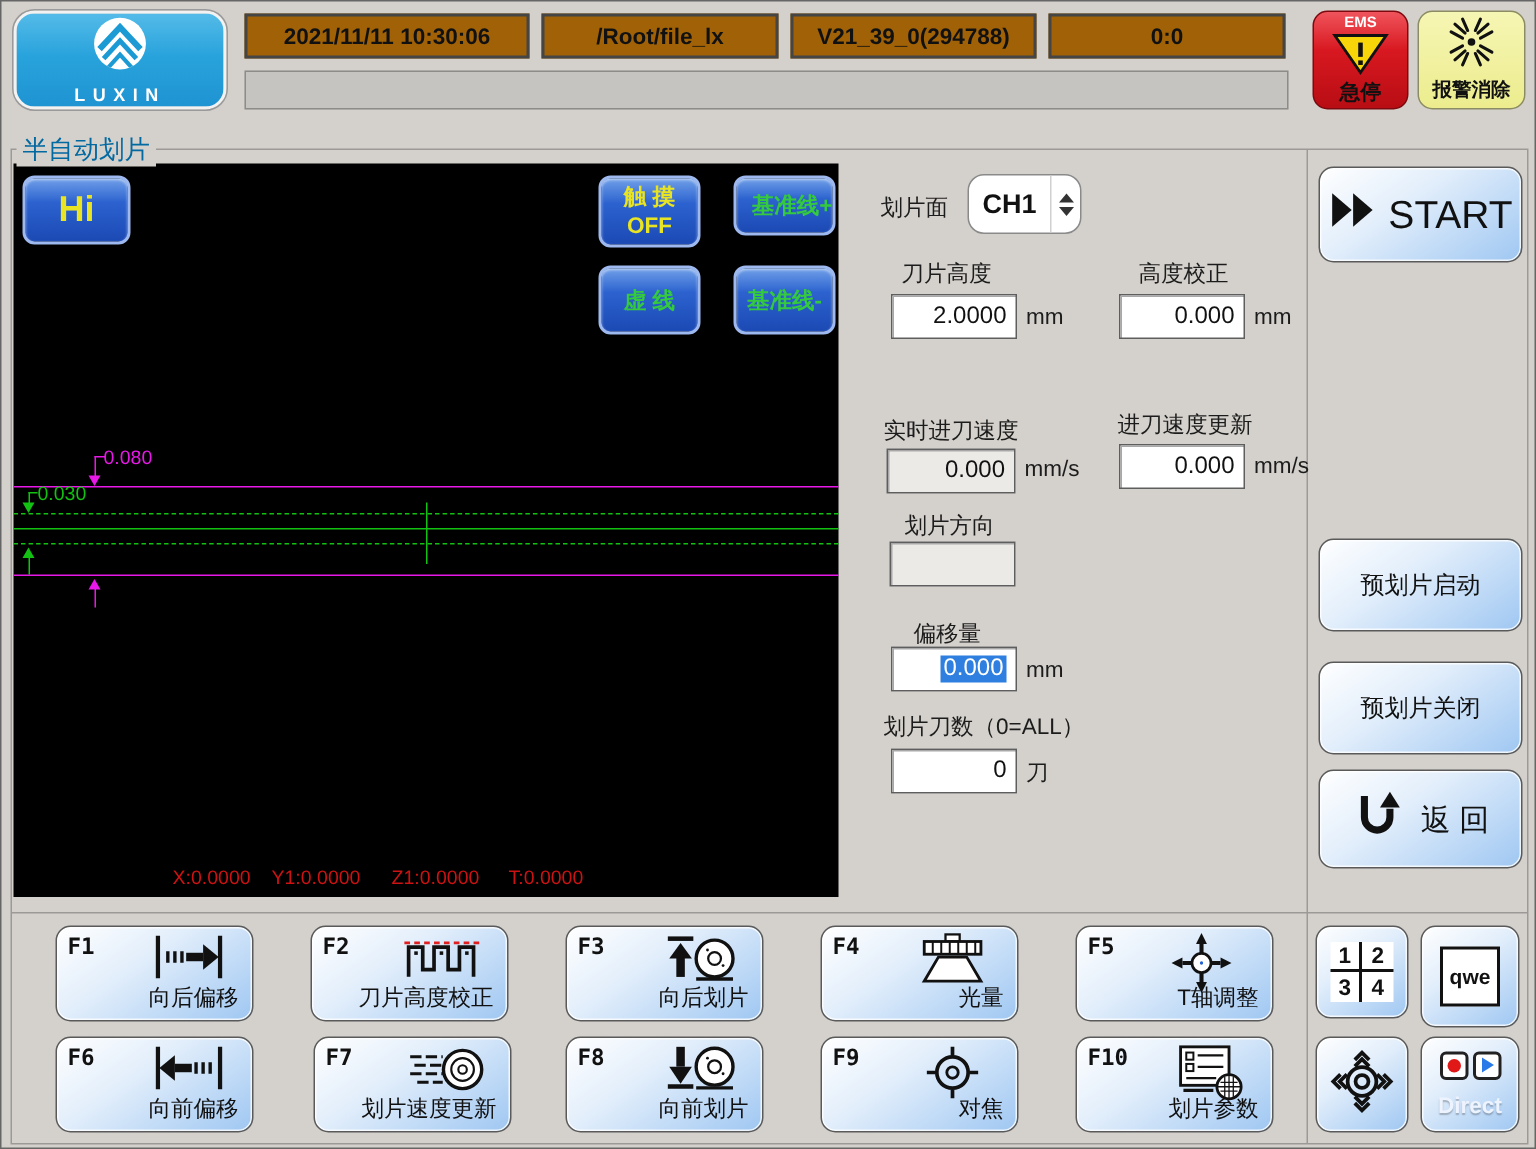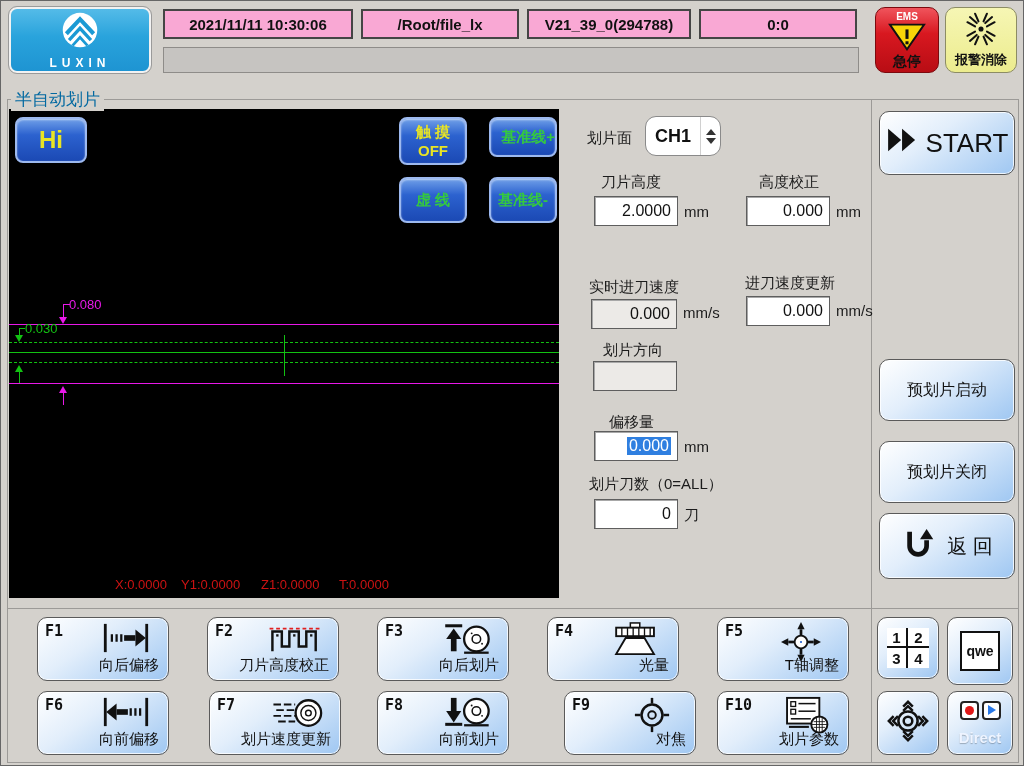--- a/index.html
+++ b/index.html
@@ -3,24 +3,24 @@
 <meta charset="utf-8">
 <style>
   * { margin:0; padding:0; box-sizing:border-box; }
   body { background:#888; font-family:"Liberation Sans", sans-serif; }
   .screen { position:relative; width:1024px; height:766px; background:#d4d1cc; overflow:hidden;
             border:1px solid #666; }
 
   
   .logo-btn { position:absolute; left:8px; top:6px; width:142px; height:66px;
     background:linear-gradient(180deg,#54bbe8 0%,#29a3dc 45%,#1e94d2 100%);
-    border:2px solid #f2f2f2; outline:1px solid #9a9a9a; border-radius:8px;
+    border:2px solid #f2f2f2; outline:1px solid #9a9a9a; border-radius:14px;
     display:flex; flex-direction:column; align-items:center; justify-content:center; gap:1px; }
   .logo-text { color:#fff; font-size:12px; letter-spacing:5px; font-weight:bold; }
-  .hfield { position:absolute; top:8px; height:30px; background:#f9a8d4;
+  .hfield { position:absolute; top:8px; height:30px; background:#a16207;
     border:2px solid #454545; display:flex; align-items:center; justify-content:center;
     font-weight:bold; font-size:15px; color:#111; }
   .statusbar { position:absolute; left:162px; top:46px; width:696px; height:26px;
     background:#c6c4c1; border:1px solid #8e8c89; }
   .ems-btn { position:absolute; left:874px; top:6px; width:64px; height:66px;
     background:linear-gradient(180deg,#f0545c 0%,#d81820 40%,#b80d14 100%);
     border:1px solid #7c0a0e; border-radius:10px; display:flex; flex-direction:column;
     align-items:center; justify-content:center; }
   .ems-tag { color:#fff; font-weight:bold; font-size:10px; line-height:10px; }
   .ems-label { color:#111; font-weight:bold; font-size:14px; line-height:15px; margin-top:-2px;}
@@ -440,21 +440,21 @@
         <circle cx="37" cy="16" r="13" fill="#fff" stroke="#111" stroke-width="2.4"></circle>
         <circle cx="37" cy="16" r="4.5" fill="none" stroke="#111" stroke-width="1.6"></circle>
         <circle cx="32" cy="10" r="1" fill="#111"></circle>
           <circle cx="43" cy="21" r="1" fill="#111"></circle>
         <line x1="24" y1="31" x2="50" y2="31" stroke="#111" stroke-width="2.4"></line>
       </svg>
     </span>
     <span class="fkey-t">向前划片</span>
   </div>
 
-  <div class="fkey lblue" style="left:563px; top:690px;text-align:right;">
+  <div class="fkey lblue" style="left:546px; top:690px;text-align:right;">
     <span class="fkey-k">F9</span>
     <span class="fkey-icon" style="right:24px;">
       <svg width="38" height="38" viewBox="0 0 40 40">
         <circle cx="20" cy="20" r="11" fill="none" stroke="#111" stroke-width="2.6"></circle>
         <circle cx="20" cy="20" r="4" fill="none" stroke="#111" stroke-width="2"></circle>
         <g stroke="#111" stroke-width="2.6">
           <line x1="20" y1="2" x2="20" y2="8"></line>
             <line x1="20" y1="32" x2="20" y2="38"></line>
           <line x1="2" y1="20" x2="8" y2="20"></line>
             <line x1="32" y1="20" x2="38" y2="20"></line>

